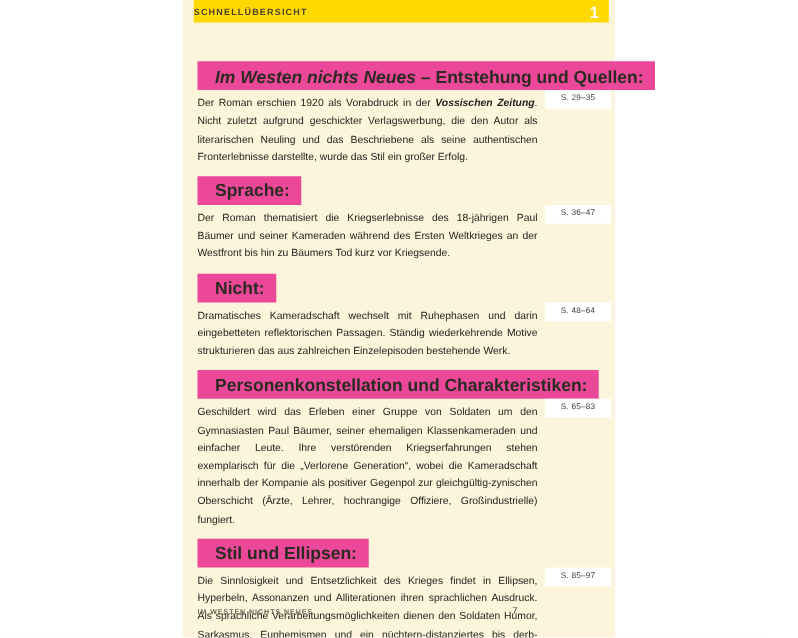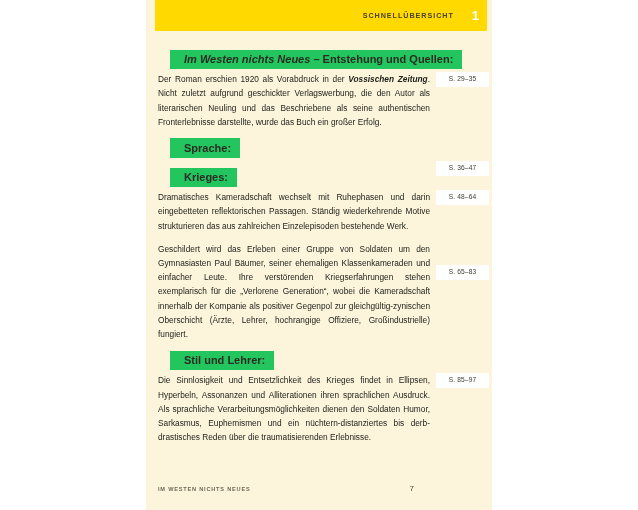--- a/index.html
+++ b/index.html
@@ -30,25 +30,25 @@
     height: 510px;
     background: #fcf5dc;
   }
 
   
   #header-band {
     position: absolute;
     left: 9px;
     top: 0;
     width: 332px;
-    height: 31px;
+    height: 18px;
     background: #ffd900;
     display: flex;
     align-items: center;
-    justify-content: flex-end;
+    justify-content: space-between;
     box-sizing: border-box;
     padding-right: 8px;
   }
   #header-title {
     font-size: 7.2px;
     font-weight: bold;
     letter-spacing: 0.95px;
     color: #4a4326;
     margin-right: 18px;
     white-space: nowrap;
@@ -68,27 +68,27 @@
     width: 346px;
   }
 
   .section {
     position: relative;
     margin-bottom: 9px;
   }
 
   .section-heading {
     display: inline-block;
-    background: #22c55e;
+    background: #ec4899;
     color: #2b2b23;
-    font-size: 11px;
+    font-size: 14px;
     font-weight: bold;
     line-height: 1.15;
     padding: 3.5px 9px 3.5px 14px;
-    margin-left: 24px;
+    margin-left: 12px;
     white-space: nowrap;
   }
   .section-heading .title-italic {
     font-style: italic;
   }
 
   .section-body {
     margin: 3px 0 0 12px;
     width: 272px;
     font-size: 8.3px;
@@ -150,41 +150,43 @@
     <div id="header-band">
       <span id="header-title">SCHNELLÜBERSICHT</span>
       <span id="header-chapter">1</span>
     </div>
 
     <div id="content">
 
       <div class="section">
         <div class="section-heading"><span class="title-italic">Im Westen nichts Neues</span><span> – Entstehung und Quellen:</span></div>
         <div class="page-ref" style="top:23px;">S. 29–35</div>
-        <div class="section-body"><span>Der Roman erschien 1920 als Vorabdruck in der </span><i>Vossischen Zeitung</i><span>. Nicht zuletzt aufgrund geschickter Verlagswerbung, die den Autor als literarischen Neuling und das Beschriebene als seine authentischen Fronterlebnisse darstellte, wurde das Buch ein großer Erfolg.</span></div>
+        <div class="section-body"><span>Der Roman erschien 1920 als Vorabdruck in der </span><i>Vossischen Zeitung</i><span>. Nicht zuletzt aufgrund geschickter Verlagswerbung, die den Autor als literarischen Neuling und das Beschriebene als seine authentischen Fronterlebnisse darstellte, wurde das Stil ein großer Erfolg.</span></div>
       </div>
 
       <div class="section">
         <div class="section-heading"><span>Sprache:</span></div>
         <div class="page-ref" style="top:23px;">S. 36–47</div>
+        <div class="section-body">Der Roman thematisiert die Kriegserlebnisse des 18-jährigen Paul Bäumer und seiner Kameraden während des Ersten Weltkrieges an der Westfront bis hin zu Bäumers Tod kurz vor Kriegsende.</div>
       </div>
 
       <div class="section">
-        <div class="section-heading"><span>Krieges:</span></div>
+        <div class="section-heading"><span>Nicht:</span></div>
         <div class="page-ref" style="top:23px;">S. 48–64</div>
         <div class="section-body">Dramatisches Kameradschaft wechselt mit Ruhephasen und darin eingebetteten reflektorischen Passagen. Ständig wiederkehrende Motive strukturieren das aus zahlreichen Einzelepisoden bestehende Werk.</div>
       </div>
 
       <div class="section">
+        <div class="section-heading"><span>Personenkonstellation und Charakteristiken:</span></div>
         <div class="page-ref" style="top:23px;">S. 65–83</div>
         <div class="section-body">Geschildert wird das Erleben einer Gruppe von Soldaten um den Gymnasiasten Paul Bäumer, seiner ehemaligen Klassenkameraden und einfacher Leute. Ihre verstörenden Kriegserfahrungen stehen exemplarisch für die „Verlorene Generation“, wobei die Kameradschaft innerhalb der Kompanie als positiver Gegenpol zur gleichgültig-zynischen Oberschicht (Ärzte, Lehrer, hochrangige Offiziere, Großindustrielle) fungiert.</div>
       </div>
 
       <div class="section">
-        <div class="section-heading"><span>Stil und Lehrer:</span></div>
+        <div class="section-heading"><span>Stil und Ellipsen:</span></div>
         <div class="page-ref" style="top:23px;">S. 85–97</div>
         <div class="section-body">Die Sinnlosigkeit und Entsetzlichkeit des Krieges findet in Ellipsen, Hyperbeln, Assonanzen und Alliterationen ihren sprachlichen Ausdruck. Als sprachliche Verarbeitungsmöglichkeiten dienen den Soldaten Humor, Sarkasmus, Euphemismen und ein nüchtern-distanziertes bis derb-drastisches Reden über die traumatisierenden Erlebnisse.</div>
       </div>
 
     </div>
 
     <div id="footer">
       <span id="footer-title">IM WESTEN NICHTS NEUES</span>
       <span id="footer-page">7</span>
     </div>

